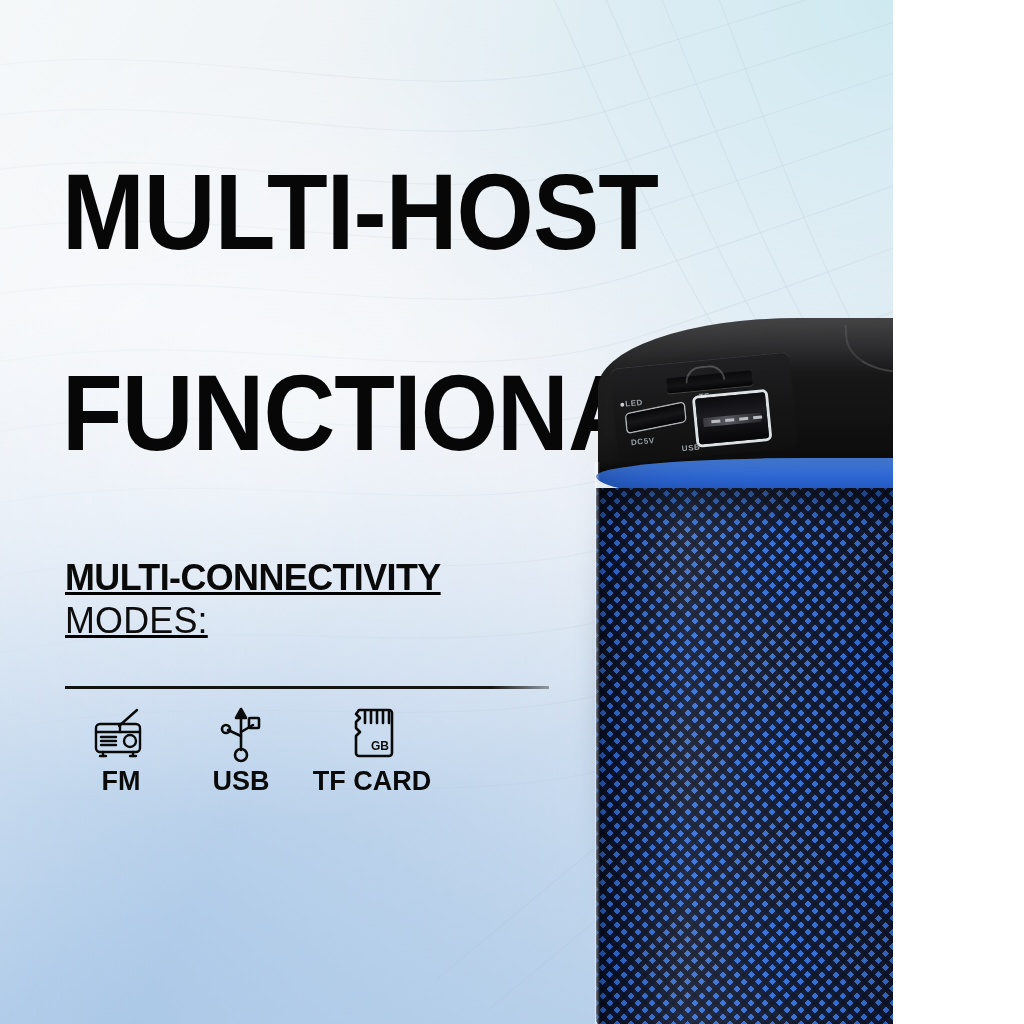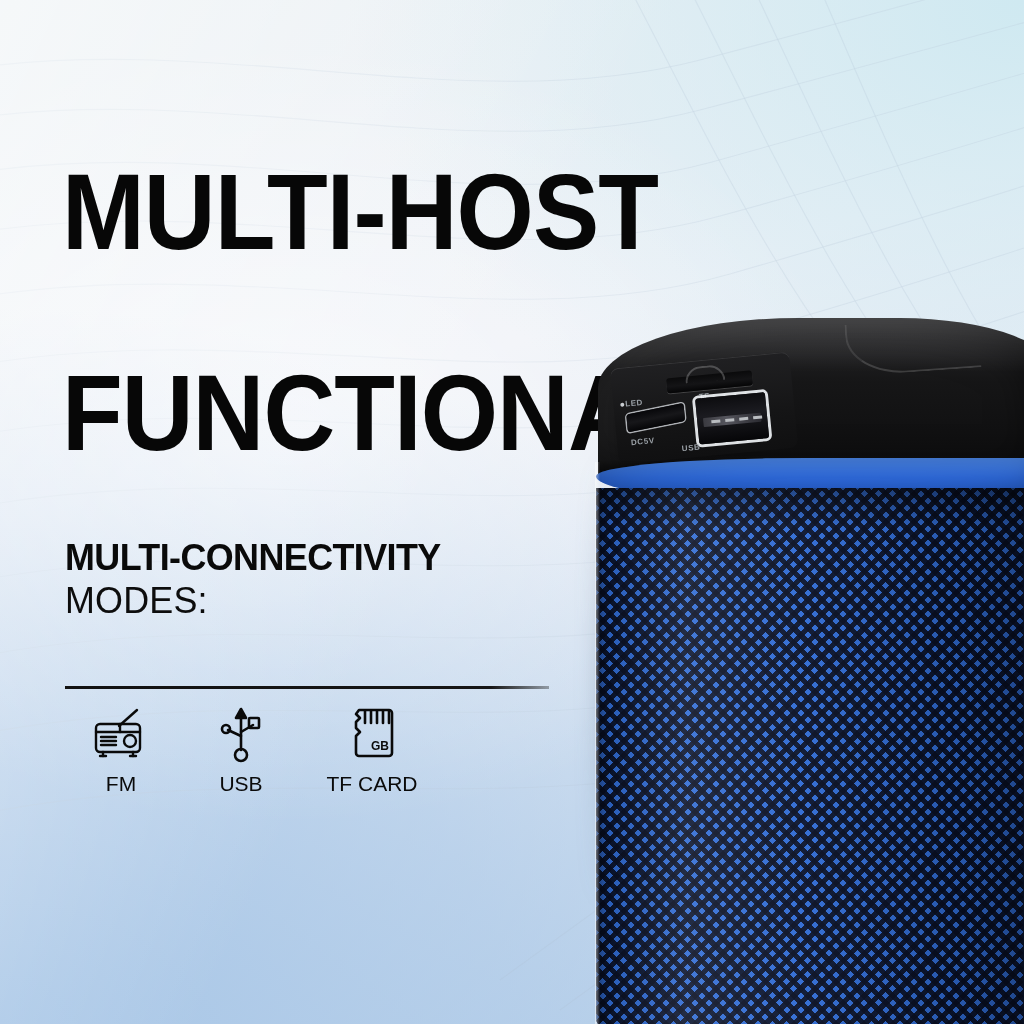--- a/index.html
+++ b/index.html
@@ -3,21 +3,21 @@
 <meta charset="utf-8">
 <title>Multi-Host Functionality</title>
 <style>
   html, body {
     margin: 0;
     padding: 0;
     background: #ffffff;
   }
   #stage {
     position: relative;
-    width: 1024px;
+    width: 893px;
     height: 1024px;
     overflow: hidden;
     font-family: "Liberation Sans", sans-serif;
     background: #8b5cf6;
   }
 
   
   .bg-base {
     position: absolute;
     inset: 0;
@@ -57,22 +57,23 @@
     transform-origin: left top;
     white-space: pre-line;
   }
   .headline .l1 { display: block; }
   .headline .l2 { display: block; }
 
   
   .subblock {
     position: absolute;
     left: 65px;
-    top: 538px;
+    top: 558px;
     width: 500px;
+    text-decoration: underline;
   }
   .sub-strong {
     color: #0a0a0a;
     font-size: 37px;
     font-weight: 700;
     letter-spacing: -0.6px;
     line-height: 1.08;
     transform: scaleX(0.97);
     transform-origin: left center;
   }
@@ -111,23 +112,22 @@
   .icon-cell.c1 { width: 120px; }
   .icon-cell.c2 { width: 122px; }
   .icon-cell.c3 { width: 140px; }
   .icon-glyph {
     height: 62px;
     display: flex;
     align-items: center;
     justify-content: center;
   }
   .icon-label {
-    margin-top: 6px;
-    font-size: 21px;
-    font-weight: 400;
+    font-size: 27px;
+    font-weight: 700;
     color: #0a0a0a;
     letter-spacing: 0px;
     white-space: nowrap;
   }
 
   
   .speaker {
     position: absolute;
     left: 592px;
     top: 312px;

